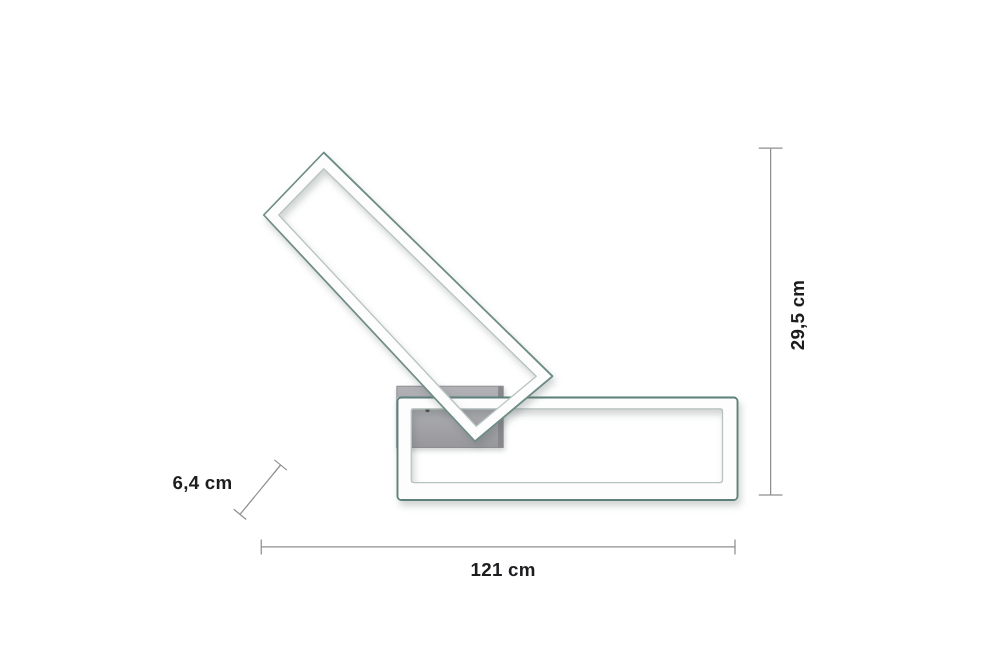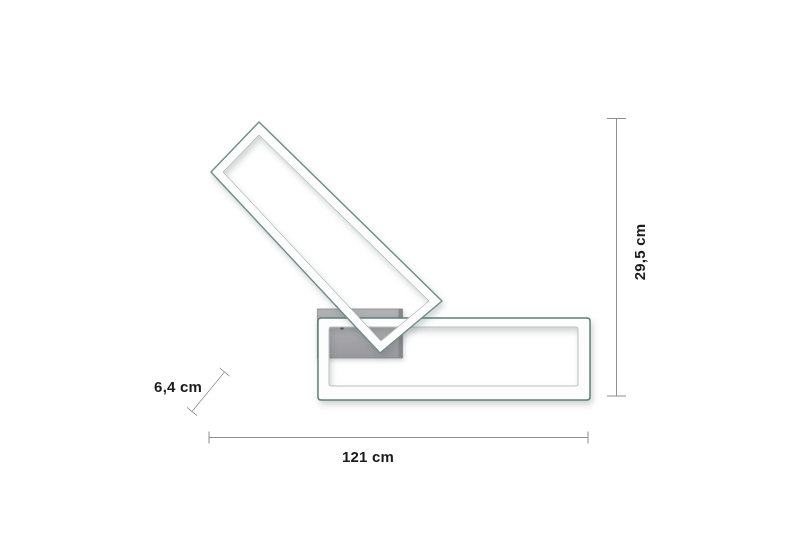--- a/index.html
+++ b/index.html
@@ -33,23 +33,23 @@
   .plate-shadow{filter:drop-shadow(1px 2px 2px rgba(90,100,100,0.30));}
   .dim-label{
     position:absolute;
     color:var(--label-text);
     font-size:15px;
     font-weight:600;
     letter-spacing:0.2px;
     white-space:nowrap;
     line-height:1;
   }
-  #label-width{left:342px;top:449px;width:121px;}
+  #label-width{left:342px;top:449px;width:121px;text-align:center;}
   #label-height{left:639px;top:252px;transform:translate(-50%,-50%) rotate(-90deg);}
-  #label-depth{left:138px;top:379px;width:64px;text-align:right;}
+  #label-depth{left:138px;top:379px;width:64px;}
 </style>
 </head>
 <body>
 
 <div id="canvas">
 
   <svg id="fixture-svg" width="800" height="533" viewBox="0 0 800 533">
 
     <defs>
       <linearGradient id="plateGrad" x1="0" y1="0" x2="0" y2="1">

